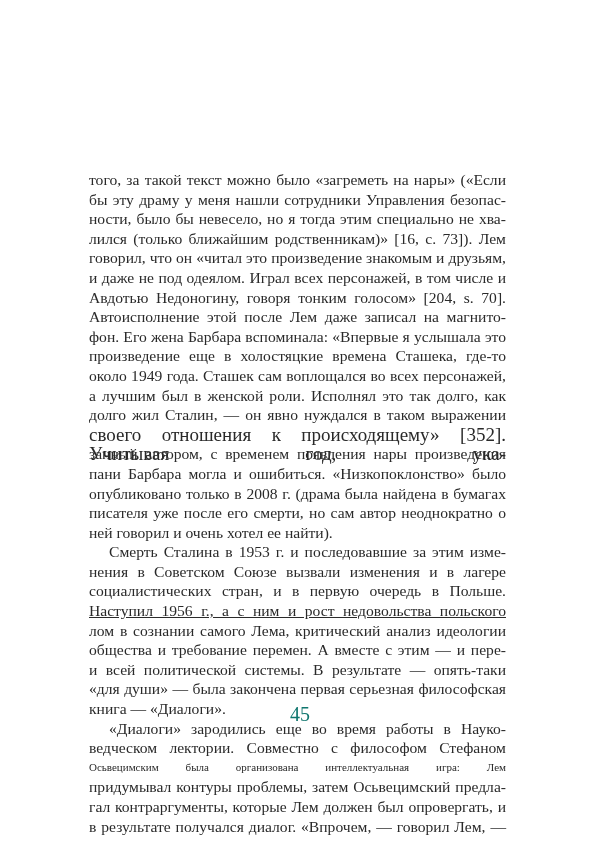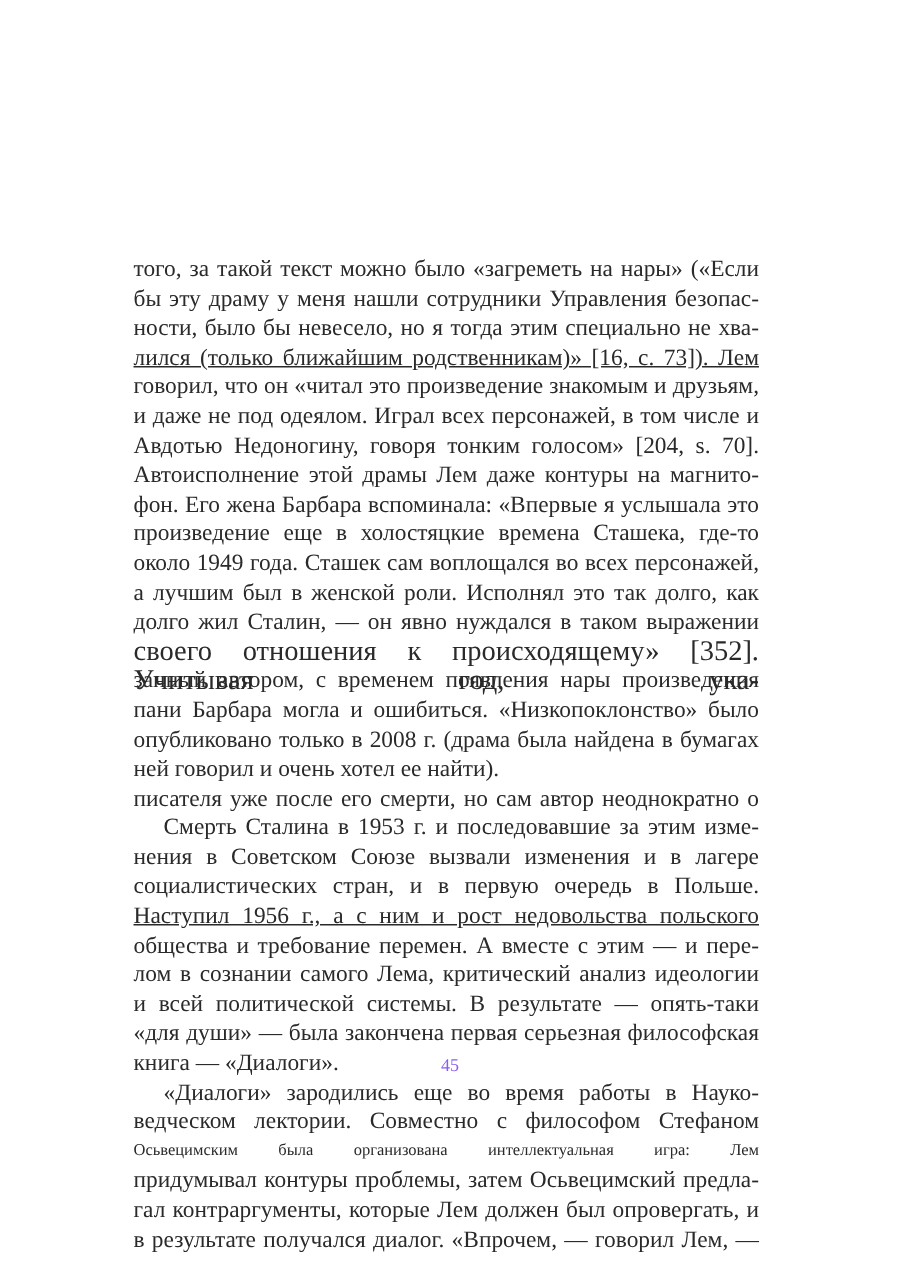--- a/index.html
+++ b/index.html
@@ -33,56 +33,56 @@
     white-space: nowrap;
     height: 19.6px;
     overflow: visible;
   }
   .line.last { text-align-last: left; }
   .pagenum {
     position: absolute;
     left: 0; width: 600px;
     top: 703px;
     text-align: center;
-    font-size: 12px;
-    color: #8b5cf6;
+    font-size: 20px;
+    color: #0f766e;
   }
 </style>
 </head>
 <body>
 
 <div class="page">
   <p class="para">
     <span class="line" style="white-space: normal; height: 19.6px;">того, за такой текст можно было «загреметь на нары» («Если</span>
     <span class="line" style="white-space: normal; height: 19.6px;">бы эту драму у меня нашли сотрудники Управления безопас-</span>
     <span class="line" style="white-space: normal; height: 19.6px;">ности, было бы невесело, но я тогда этим специально не хва-</span>
-    <span class="line" style="white-space: normal; height: 19.6px; text-decoration: underline;">лился (только ближайшим родственникам)» [16, с. 73]). Лем</span>
+    <span class="line" style="white-space: normal; height: 19.6px;">лился (только ближайшим родственникам)» [16, с. 73]). Лем</span>
     <span class="line" style="white-space: normal; height: 19.6px;">говорил, что он «читал это произведение знакомым и друзьям,</span>
     <span class="line" style="white-space: normal; height: 19.6px;">и даже не под одеялом. Играл всех персонажей, в том числе и</span>
     <span class="line" style="white-space: normal; height: 19.6px;">Авдотью Недоногину, говоря тонким голосом» [204, s. 70].</span>
-    <span class="line" style="white-space: normal; height: 19.6px;">Автоисполнение этой драмы Лем даже контуры на магнито-</span>
+    <span class="line" style="white-space: normal; height: 19.6px;">Автоисполнение этой после Лем даже записал на магнито-</span>
     <span class="line" style="white-space: normal; height: 19.6px;">фон. Его жена Барбара вспоминала: «Впервые я услышала это</span>
     <span class="line" style="white-space: normal; height: 19.6px;">произведение еще в холостяцкие времена Сташека, где-то</span>
     <span class="line" style="white-space: normal; height: 19.6px;">около 1949 года. Сташек сам воплощался во всех персонажей,</span>
     <span class="line" style="white-space: normal; height: 19.6px;">а лучшим был в женской роли. Исполнял это так долго, как</span>
     <span class="line" style="white-space: normal; height: 19.6px;">долго жил Сталин, — он явно нуждался в таком выражении</span>
     <span class="line" style="white-space: normal; height: 19.6px; font-size: 19px;">своего отношения к происходящему» [352]. Учитывая год, ука-</span>
     <span class="line" style="white-space: normal; height: 19.6px;">занный автором, с временем появления нары произведения</span>
     <span class="line" style="white-space: normal; height: 19.6px;">пани Барбара могла и ошибиться. «Низкопоклонство» было</span>
     <span class="line" style="white-space: normal; height: 19.6px;">опубликовано только в 2008 г. (драма была найдена в бумагах</span>
+    <span class="line" style="white-space: normal; height: 19.6px;">писателя уже после его смерти, но сам автор неоднократно о</span>
     <span class="line last" style="white-space: normal; height: 19.6px;">ней говорил и очень хотел ее найти).</span>
-    <span class="line" style="white-space: normal; height: 19.6px;">писателя уже после его смерти, но сам автор неоднократно о</span>
   </p>
   <p class="para">
     <span class="line" style="padding-left: 20px; white-space: normal; height: 19.6px;">Смерть Сталина в 1953 г. и последовавшие за этим изме-</span>
     <span class="line" style="white-space: normal; height: 19.6px;">нения в Советском Союзе вызвали изменения и в лагере</span>
     <span class="line" style="white-space: normal; height: 19.6px;">социалистических стран, и в первую очередь в Польше.</span>
     <span class="line" style="white-space: normal; height: 19.6px; text-decoration: underline;">Наступил 1956 г., а с ним и рост недовольства польского</span>
+    <span class="line" style="white-space: normal; height: 19.6px;">лом в сознании самого Лема, критический анализ идеологии</span>
     <span class="line" style="white-space: normal; height: 19.6px;">общества и требование перемен. А вместе с этим — и пере-</span>
-    <span class="line" style="white-space: normal; height: 19.6px;">лом в сознании самого Лема, критический анализ идеологии</span>
     <span class="line" style="white-space: normal; height: 19.6px;">и всей политической системы. В результате — опять-таки</span>
     <span class="line" style="white-space: normal; height: 19.6px;">«для души» — была закончена первая серьезная философская</span>
     <span class="line last" style="white-space: normal; height: 19.6px;">книга — «Диалоги».</span>
   </p>
   <p class="para">
     <span class="line" style="padding-left: 20px; white-space: normal; height: 19.6px;">«Диалоги» зародились еще во время работы в Науко-</span>
     <span class="line" style="white-space: normal; height: 19.6px;">ведческом лектории. Совместно с философом Стефаном</span>
     <span class="line" style="white-space: normal; height: 19.6px; font-size: 11px;">Осьвецимским была организована интеллектуальная игра: Лем</span>
     <span class="line" style="white-space: normal; height: 19.6px;">придумывал контуры проблемы, затем Осьвецимский предла-</span>
     <span class="line" style="white-space: normal; height: 19.6px;">гал контраргументы, которые Лем должен был опровергать, и</span>

